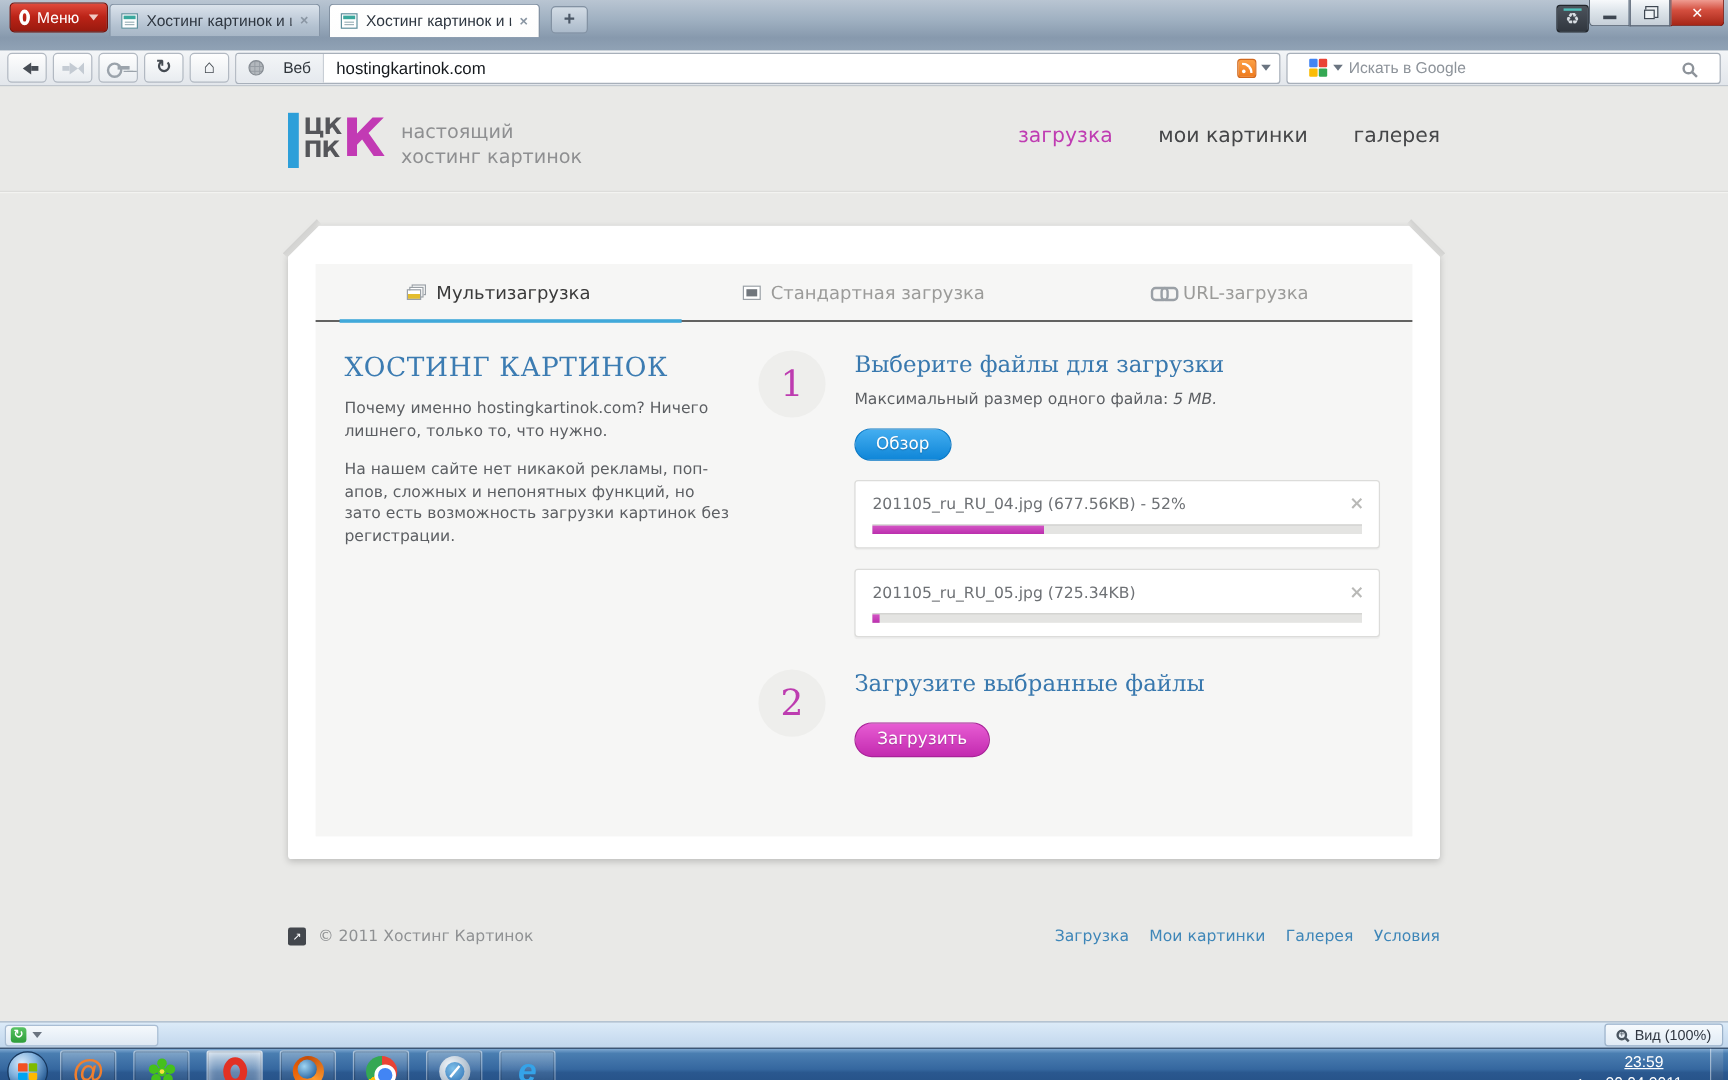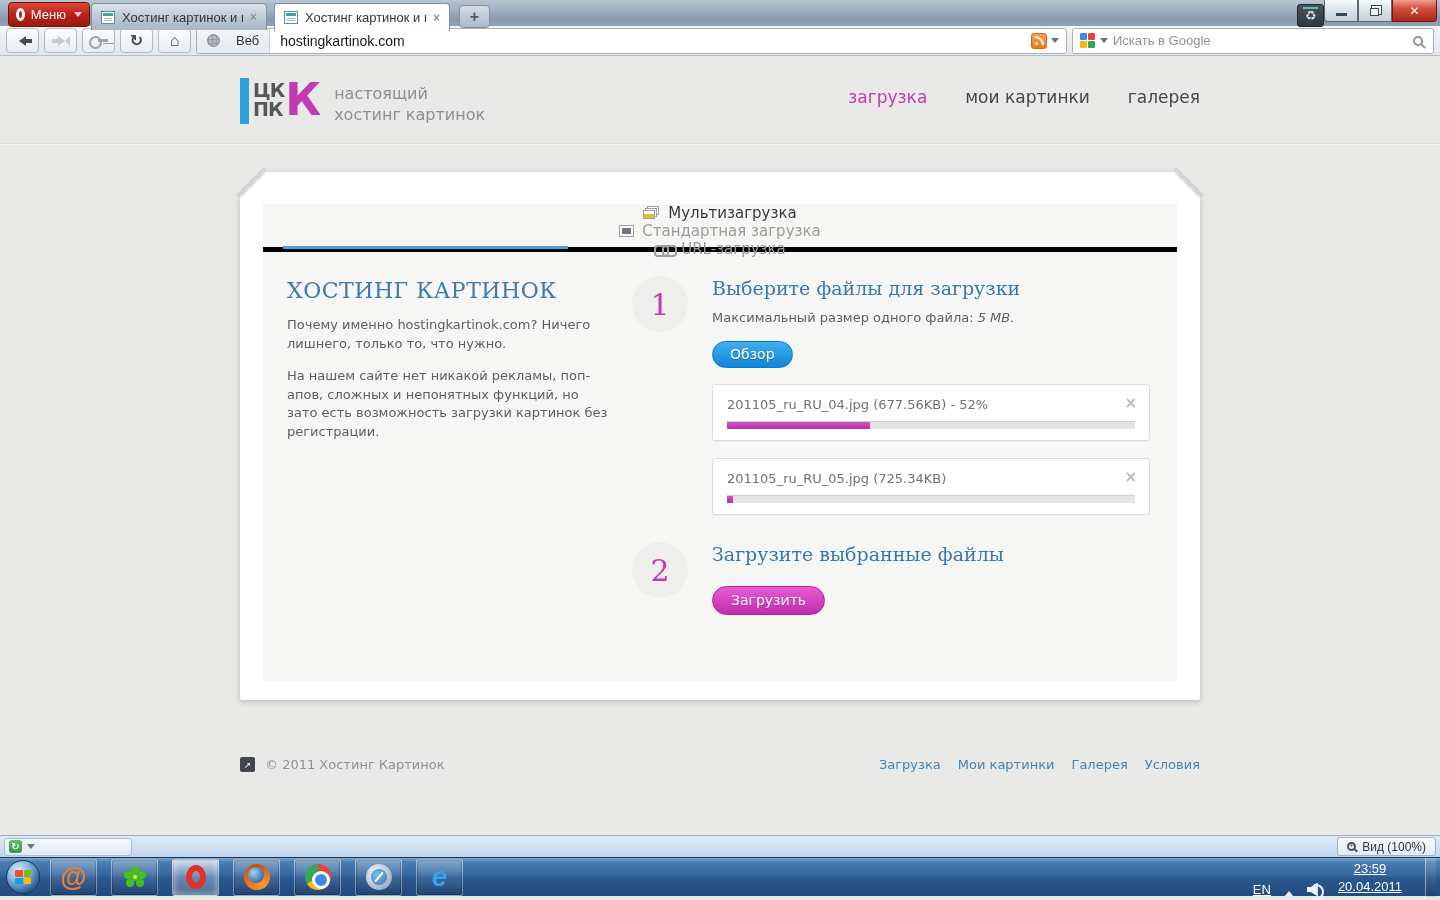--- a/index.html
+++ b/index.html
@@ -1,21 +1,21 @@
 <!DOCTYPE html>
 <html><head>
 <meta charset="utf-8">
 <style>
   * { margin:0; padding:0; box-sizing:border-box; }
   html,body { width:1440px; height:900px; overflow:hidden; }
   body { font-family:"Liberation Sans","DejaVu Sans",sans-serif; background:#e9e9e7; }
   .screen { position:relative; width:1440px; height:900px; }
 
   
-  .titlebar { position:relative; height:26px;
+  .titlebar { position:relative; height:42px;
     background:linear-gradient(180deg,#b9c5d2 0%,#9fb0c1 40%,#8799ad 75%,#90a2b5 100%); }
   .menu-btn { position:absolute; left:8px; top:2px; width:82px; height:25px;
     border-radius:4px; border:1px solid #731008; color:#fff; font-size:13px;
     background:linear-gradient(#e04b3d,#bb2317 48%,#991a0f);
     display:flex; align-items:center; gap:6px; padding:0 7px; cursor:default; }
   .opera-o { width:10px; height:13px; border:3px solid #fff; border-radius:50%; }
   .menu-caret { width:0; height:0; border:4px solid transparent; border-top:5px solid #f0c9c4; margin-left:2px; margin-top:4px; }
 
   .tab { position:absolute; top:3px; height:27px; width:176px;
     border:1px solid #8392a3; border-bottom:none; border-radius:4px 4px 0 0;
@@ -75,21 +75,21 @@
   .url-text { flex:1; padding:0 10px; font-size:14px; color:#14181c; white-space:nowrap; }
   .rss-group { display:flex; align-items:center; gap:4px; padding-right:7px; }
   .rss-ic { position:relative; width:16px; height:16px; border:1px solid #d2691e; border-radius:3px;
     background:linear-gradient(#fca045,#ef7a1c); }
   .rss-ic::after { content:""; position:absolute; left:3px; bottom:3px; width:3px; height:3px; background:#fff; border-radius:50%; }
   .rss-ic::before { content:""; position:absolute; left:3px; bottom:3px; width:7px; height:7px;
     border:2px solid #fff; border-bottom:none; border-left:none; border-radius:0 100% 0 0; }
   .caret-down { width:0; height:0; border:4px solid transparent; border-top:5px solid #6a7480; margin-top:4px; }
 
   .searchbox { width:362px; flex:0 0 362px; height:26px; border:1px solid #a8b0ba; border-radius:3px; background:#fff;
-    display:flex; align-items:center; gap:5px; padding:0 7px; }
+    display:flex; align-items:center; gap:5px; padding:0 18px; }
   .g-ic { width:15px; height:15px; display:grid; grid-template-columns:1fr 1fr; gap:1px; flex:0 0 15px; }
   .g-ic i { border-radius:1px; }
   .g-ic i:nth-child(1){background:#4285f4;} .g-ic i:nth-child(2){background:#ea4335;}
   .g-ic i:nth-child(3){background:#fbbc05;} .g-ic i:nth-child(4){background:#34a853;}
   .search-input { flex:1; border:none; outline:none; background:transparent; font-size:13px; color:#333;
     font-family:"Liberation Sans","DejaVu Sans",sans-serif; }
   .search-input::placeholder { color:#8d939a; opacity:1; }
   .mag-ic { position:relative; width:10px; height:10px; border:2px solid #8d939a; border-radius:50%; margin-right:3px; flex:0 0 10px; }
   .mag-ic::after { content:""; position:absolute; width:6px; height:2px; background:#8d939a;
     transform:rotate(45deg); right:-5px; bottom:-3px; }
@@ -111,21 +111,21 @@
 
   .card-wrap { position:absolute; left:240px; top:116px; width:960px; height:528px;
     filter:drop-shadow(0 2px 3px rgba(0,0,0,0.20)); }
   .crease { position:absolute; width:40px; height:6px; background:linear-gradient(rgba(0,0,0,0.10),rgba(0,0,0,0)); }
   .crease.tl { left:-8px; top:8px; transform:rotate(-45deg); }
   .crease.tr { right:-8px; top:8px; transform:rotate(45deg); }
   .card { position:absolute; inset:0; background:#fff; border-radius:3px;
     clip-path:polygon(26px 0, calc(100% - 26px) 0, 100% 26px, 100% 100%, 0 100%, 0 26px); }
 
   .panel { position:absolute; left:23px; right:23px; top:32px; bottom:19px; background:#f6f6f5; }
-  .tabs-row { position:relative; height:48px; border-bottom:5px solid #000000; display:flex;flex-direction:column; }
+  .tabs-row { position:relative; height:48px; border-bottom:1px solid #000000; display:flex; }
   .utab { flex:1; display:flex; align-items:center; justify-content:center; gap:8px; font-size:15px; color:#9b9b99; cursor:pointer; }
   .utab.active { color:#3a3a3a; }
   .tab-underline { position:absolute; left:20px; bottom:-2px; width:calc(33.33% - 20px); height:3px; background:#41a9da; }
 
   .ic-multi { position:relative; width:17px; height:14px; flex:0 0 17px; }
   .ic-multi i { position:absolute; width:12px; height:9px; border:1px solid #9aa0a6; background:#fff; }
   .ic-multi i:nth-child(1){ left:4px; top:0; } .ic-multi i:nth-child(2){ left:2px; top:2px; }
   .ic-multi i:nth-child(3){ left:0; top:4px; background:linear-gradient(#fff 45%,#e3bd2e 45%); }
   .ic-standard { width:15px; height:12px; border:1px solid #9aa0a6; background:#fff; position:relative; flex:0 0 15px; }
   .ic-standard::after { content:""; position:absolute; inset:2px; background:#70767c; }

